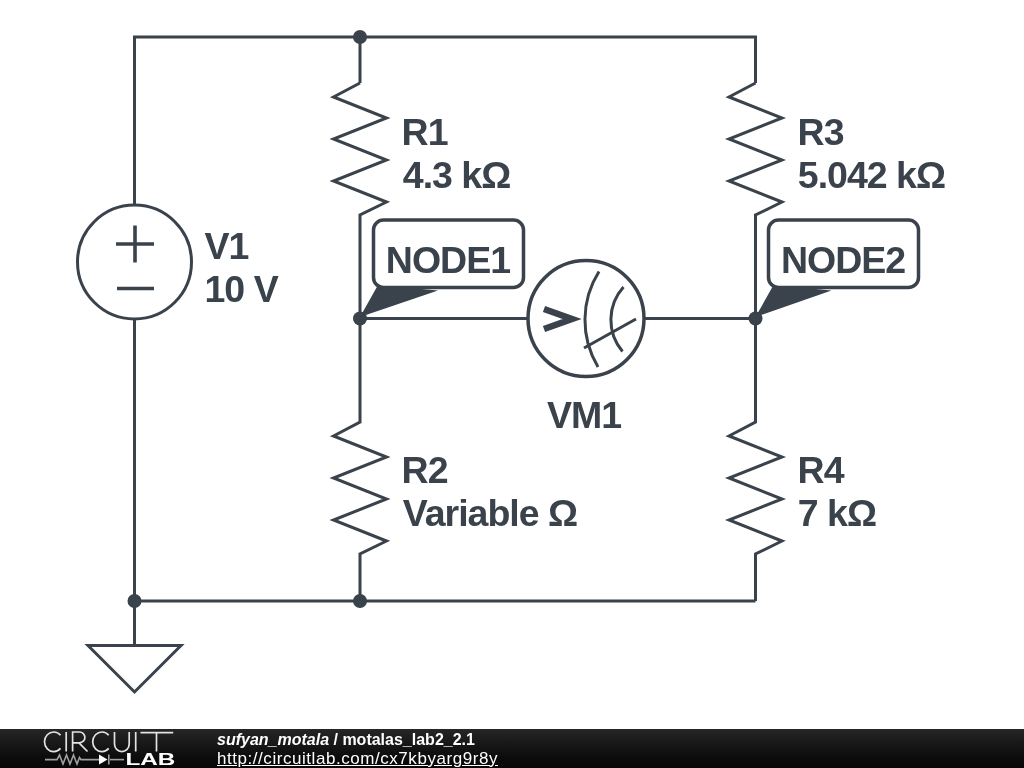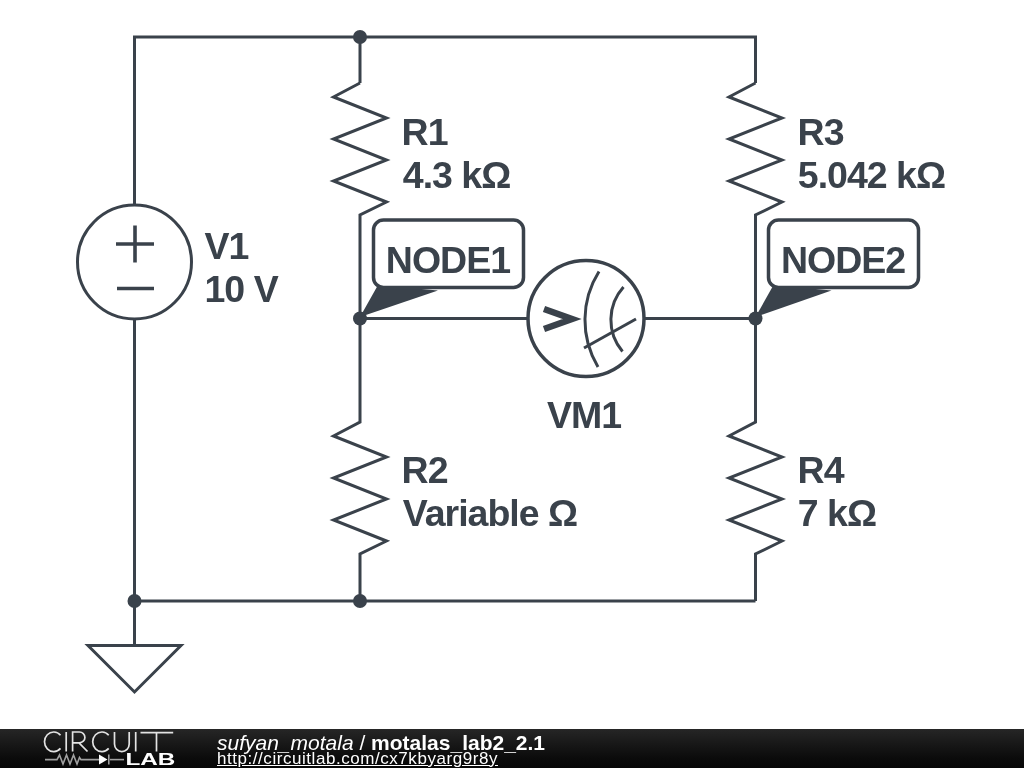--- a/index.html
+++ b/index.html
@@ -98,16 +98,16 @@
     </g>
 
     <g stroke="#a0a0a0" stroke-width="1.6" fill="none">
       <path d="M45 30.6 L57 30.6 L59.5 26 L63 35 L66.5 26 L70 35 L73.5 26 L77 35 L79.5 28.5 L81 30.6 L99 30.6"></path>
       <path d="M110 30.6 L124 30.6"></path>
       <path d="M108.8 25.5 L108.8 35.5"></path>
     </g>
     <path d="M99 25.6 L99 35.6 L107.5 30.6 Z" fill="#fff" stroke="none"></path>
     <text fill="#fff" font-weight="bold" font-size="16px" transform="translate(125.4,35.7) scale(1.52,1)">LAB</text>
   </svg>
-  <div style="position:absolute;left:217px;top:1.6px;color:#fff;font-size:21px;white-space:nowrap;"><i>sufyan_motala</i> / <b>motalas_lab2_2.1</b></div>
+  <div style="position:absolute;left:217px;top:1.6px;color:#fff;font-size:16px;white-space:nowrap;font-weight:bold;"><i>sufyan_motala</i> / <b>motalas_lab2_2.1</b></div>
   <div style="position:absolute;left:217px;top:19.8px;color:#fff;font-size:17px;letter-spacing:0.55px;white-space:nowrap;text-decoration:underline;">http://circuitlab.com/cx7kbyarg9r8y</div>
 </div>
 </div>
 
 </body></html>

